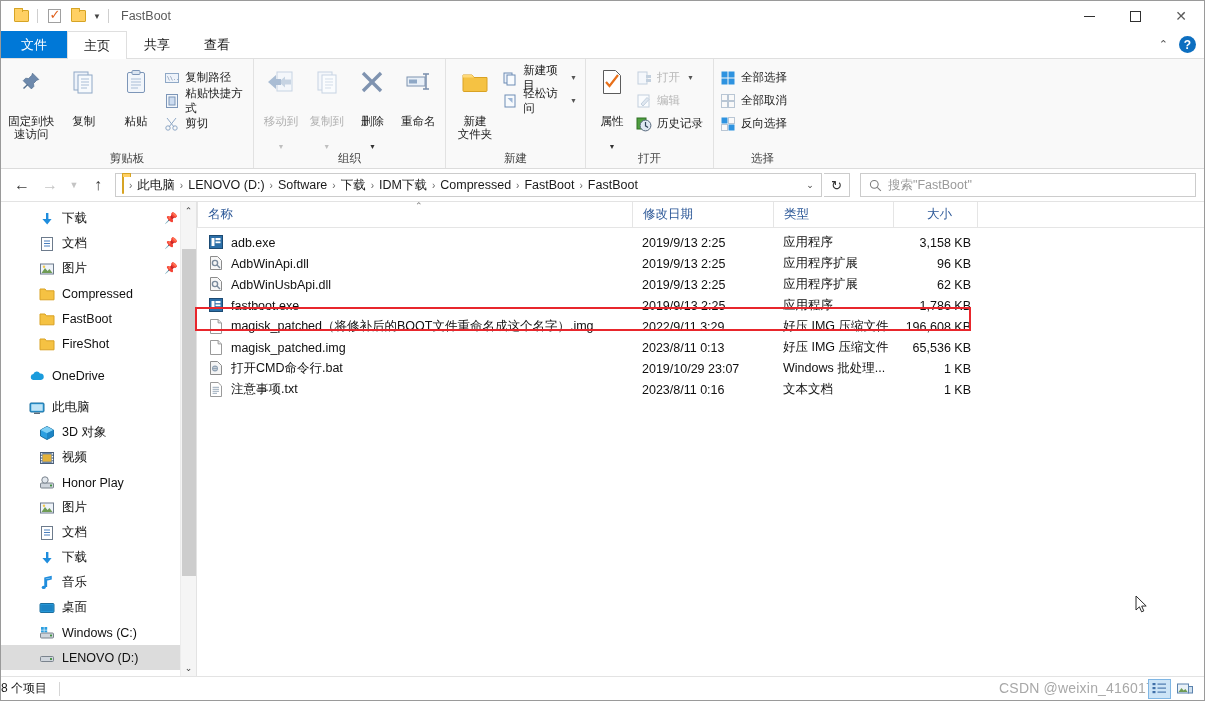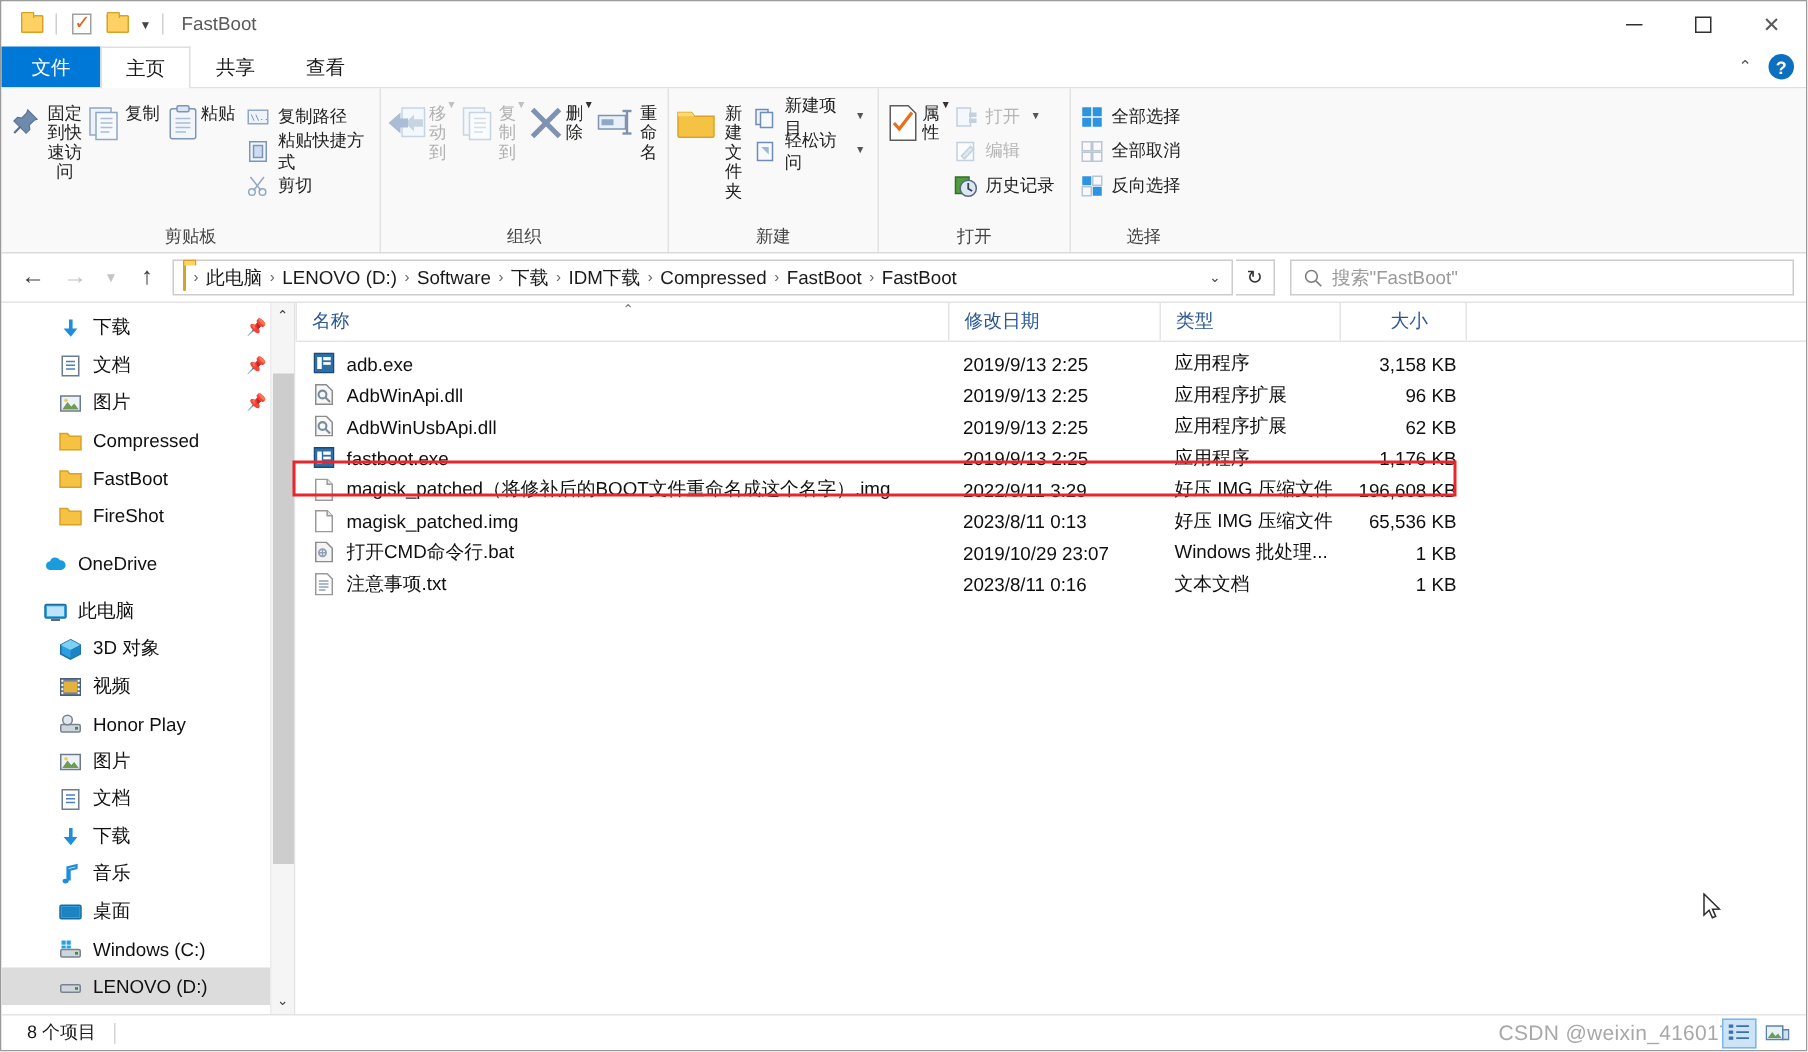--- a/index.html
+++ b/index.html
@@ -115,22 +115,23 @@
     position: relative;
     padding: 4px 4px 0 4px;
   }
   .rgroup + .rgroup { border-left: 1px solid #e2e2e2; }
   .rgroup-body { flex: 1; display: flex; align-items: flex-start; }
   .rgroup-label {
     text-align: center; font-size: 11.5px; color: #444;
     height: 18px; line-height: 16px;
   }
   .big-btn {
-    width: 58px; display: flex; flex-direction: row; align-items: flex-start;
+    width: 58px; display: flex; flex-direction: column; align-items: center;
     padding-top: 4px;
+    gap: 15px;
   }
   .big-btn .ic { height: 30px; display: flex; align-items: center; justify-content: center; }
   .big-btn .lb {
     font-size: 11.5px; color: #222; text-align: center; line-height: 13px; margin-top: 3px;
   }
   .big-btn.dim .lb { color: #b0b0b0; }
   .small-col { display: flex; flex-direction: column; padding-top: 4px; gap: 2px; }
   .small-btn {
     display: flex; align-items: center; gap: 5px; padding: 1px 4px 1px 2px;
     font-size: 11.5px; color: #222; height: 21px;
@@ -245,21 +246,21 @@
 
   
   .hl-rect {
     position: absolute; border: 2px solid #e8262c; pointer-events: none;
   }
 
   
   .statusbar {
     height: 24px; flex: 0 0 24px; display: flex; align-items: center;
     border-top: 1px solid #e3e3e3; background: #ffffff; position: relative;
-    padding-left: 17px;
+    padding-left: 0;
   }
   .status-text { font-size: 12px; color: #1a1a1a; }
   .status-sep { width: 1px; height: 14px; background: #d6d6d6; margin-left: 12px; }
   .view-btns { position: absolute; right: 8px; display: flex; gap: 2px; }
   .view-btn {
     width: 23px; height: 20px; display: flex; align-items: center; justify-content: center;
   }
   .view-btn.active { background: #cce4f7; border: 1px solid #7fb6e4; }
   .watermark {
     position: absolute; right: 34px; bottom: 4px;
@@ -917,21 +918,21 @@
                 <rect x="0.5" y="0.5" width="13" height="13" fill="#2c6fa8" stroke="#1c4a73"></rect>
                 <rect x="2.5" y="3" width="3" height="8" fill="#ffffff"></rect>
                 <rect x="6.5" y="3" width="5" height="2.2" fill="#ffffff"></rect>
                 <rect x="6.5" y="6.4" width="5" height="1.8" fill="#ffffff"></rect>
               </svg>
             </span>
             <span class="fname">fastboot.exe</span>
           </div>
           <div class="cell date">2019/9/13 2:25</div>
           <div class="cell type">应用程序</div>
-          <div class="cell size">1,176 KB</div>
+          <div class="cell size">1,786 KB</div>
         </div>
 
         <div class="row">
           <div class="cell name">
             <span class="i16">
               <svg width="14" height="15" viewBox="0 0 14 15">
                 <path d="M1.5 0.5 h7.6 l3.4 3.4 v10.6 h-11 z" fill="#ffffff" stroke="#9a9a9a"></path>
                 <path d="M9.1 0.5 v3.4 h3.4" fill="#eaeaea" stroke="#9a9a9a"></path>
               </svg>
             </span>

